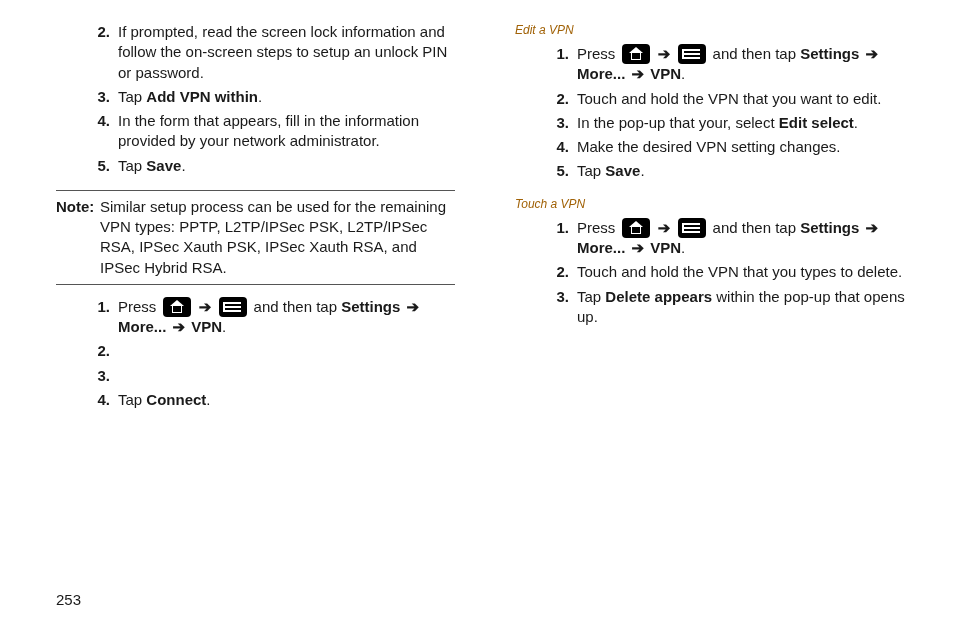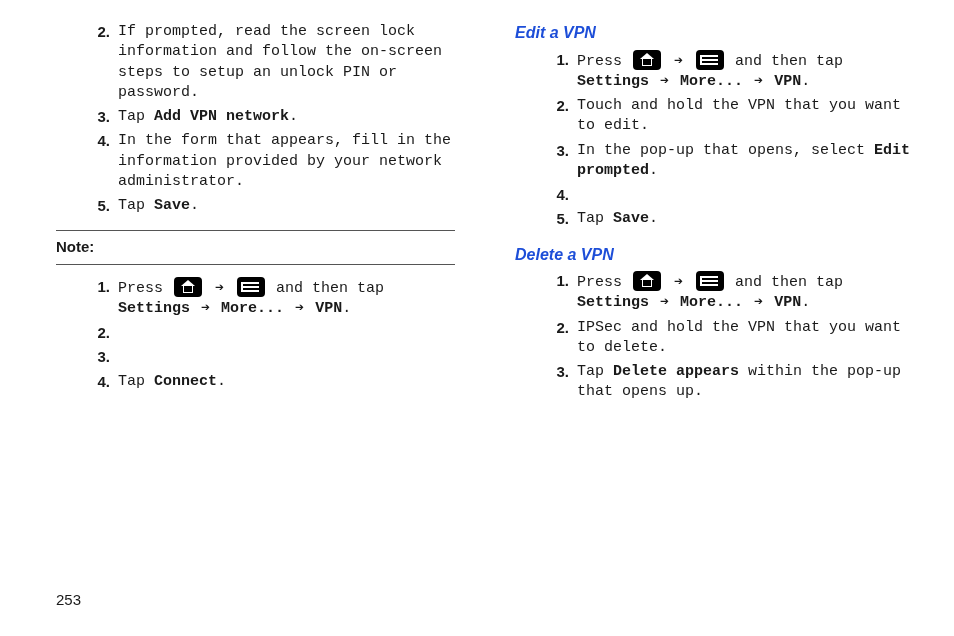--- a/index.html
+++ b/index.html
@@ -33,27 +33,26 @@
     margin: 0 0 4px 0;
   }
   .ol-num {
     flex: 0 0 30px;
     text-align: right;
     padding-right: 8px;
     font-weight: bold;
   }
   .ol-body {
     flex: 1 1 auto;
-    font-family: Liberation Mono, monospace;
   }
   .heading {
-    font-weight: bold;
+    font-weight: normal;
     font-style: italic;
-    color: #1d4ed8;
-    font-size: 16px;
+    color: #a16207;
+    font-size: 12px;
     margin: 14px 0 6px 0;
   }
   .left-pad {
     padding-left: 24px;
   }
   .note-wrap {
     margin: 14px 0 12px 0;
   }
   .note-rule {
     border-top: 1px solid #555;
@@ -134,39 +133,40 @@
     <div class="col">
 
       <div class="left-pad">
         <div class="ol-item">
           <div class="ol-num">2.</div>
           <div class="ol-body">If prompted, read the screen lock information and follow the on-screen steps to setup an unlock PIN or password.</div>
         </div>
         <div class="ol-item">
           <div class="ol-num">3.</div>
           <div class="ol-body">
-            <span>Tap </span><span class="bold">Add VPN network</span><span>.</span>
+            <span>Tap </span><span class="bold">Add VPN within</span><span>.</span>
           </div>
         </div>
         <div class="ol-item">
           <div class="ol-num">4.</div>
           <div class="ol-body">In the form that appears, fill in the information provided by your network administrator.</div>
         </div>
         <div class="ol-item">
           <div class="ol-num">5.</div>
           <div class="ol-body">
             <span>Tap </span><span class="bold">Save</span><span>.</span>
           </div>
         </div>
       </div>
 
       <div class="note-wrap">
         <div class="note-rule"></div>
         <div class="note-body">
           <div class="note-label">Note:</div>
+          <div class="note-text">Similar setup process can be used for the remaining VPN types: PPTP, L2TP/IPSec PSK, L2TP/IPSec RSA, IPSec Xauth PSK, IPSec Xauth RSA, and IPSec Hybrid RSA.</div>
         </div>
         <div class="note-rule"></div>
       </div>
 
 
       <div class="left-pad">
         <div class="ol-item">
           <div class="ol-num">1.</div>
           <div class="ol-body">
             <span>Press </span><span class="icon-key"><span class="home-roof"></span><span class="home-base"></span></span>
@@ -210,52 +210,53 @@
             <span class="bold">VPN</span><span>.</span>
           </div>
         </div>
         <div class="ol-item">
           <div class="ol-num">2.</div>
           <div class="ol-body">Touch and hold the VPN that you want to edit.</div>
         </div>
         <div class="ol-item">
           <div class="ol-num">3.</div>
           <div class="ol-body">
-            <span>In the pop-up that opens, select </span><span class="bold">Edit prompted</span><span>.</span>
+            <span>In the pop-up that your, select </span><span class="bold">Edit select</span><span>.</span>
           </div>
         </div>
         <div class="ol-item">
           <div class="ol-num">4.</div>
+          <div class="ol-body">Make the desired VPN setting changes.</div>
         </div>
         <div class="ol-item">
           <div class="ol-num">5.</div>
           <div class="ol-body">
             <span>Tap </span><span class="bold">Save</span><span>.</span>
           </div>
         </div>
       </div>
 
-      <div class="heading">Delete a VPN</div>
+      <div class="heading">Touch a VPN</div>
 
       <div class="left-pad">
         <div class="ol-item">
           <div class="ol-num">1.</div>
           <div class="ol-body">
             <span>Press </span><span class="icon-key"><span class="home-roof"></span><span class="home-base"></span></span>
             <span class="arrow">➔</span>
             <span class="icon-key"><span class="menu-side"></span><span class="menu-line menu-1"></span><span class="menu-line menu-2"></span><span class="menu-line menu-3"></span></span><span> and then tap </span><span class="bold">Settings</span>
             <span class="arrow">➔</span>
             <span class="bold">More...</span>
             <span class="arrow">➔</span>
             <span class="bold">VPN</span><span>.</span>
           </div>
         </div>
         <div class="ol-item">
           <div class="ol-num">2.</div>
-          <div class="ol-body">IPSec and hold the VPN that you want to delete.</div>
+          <div class="ol-body">Touch and hold the VPN that you types to delete.</div>
         </div>
         <div class="ol-item">
           <div class="ol-num">3.</div>
           <div class="ol-body">
             <span>Tap </span><span class="bold">Delete appears</span><span> within the pop-up that opens up.</span>
           </div>
         </div>
       </div>
     </div>
 

